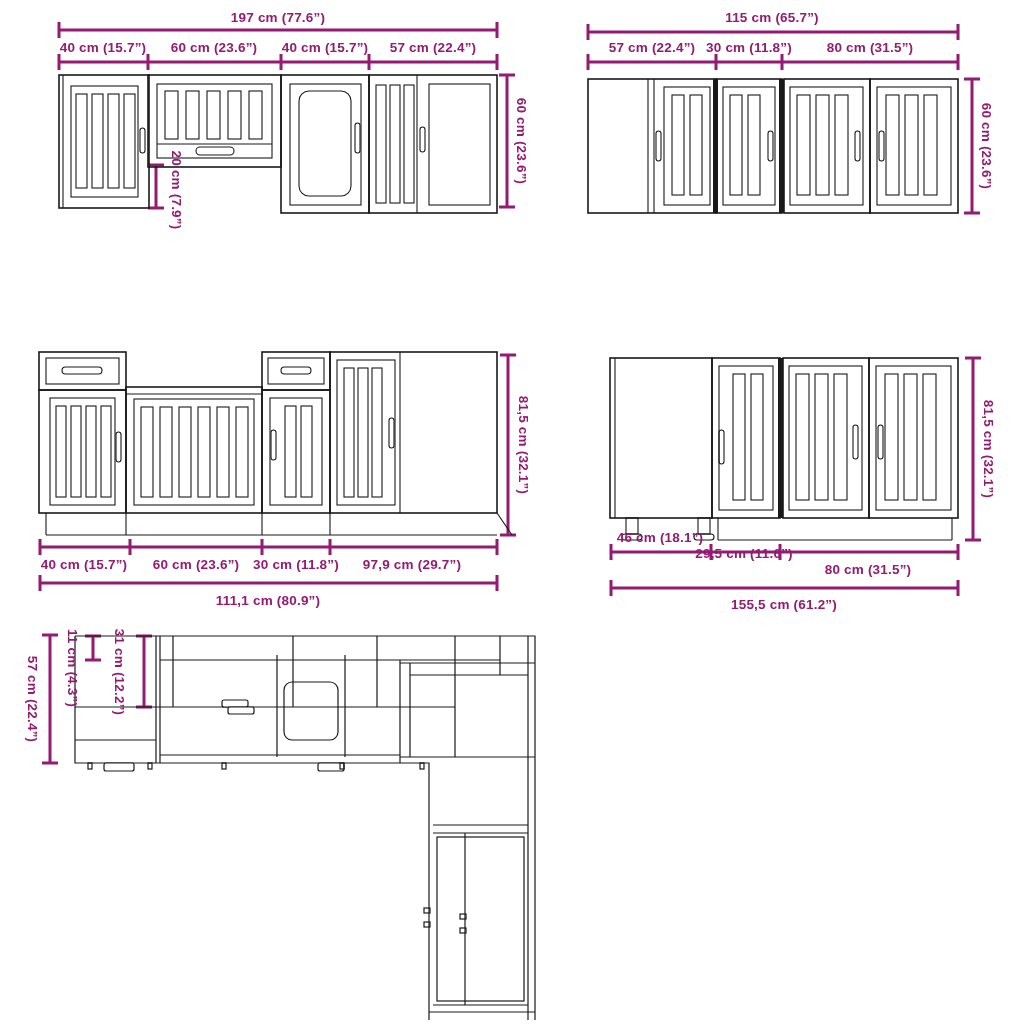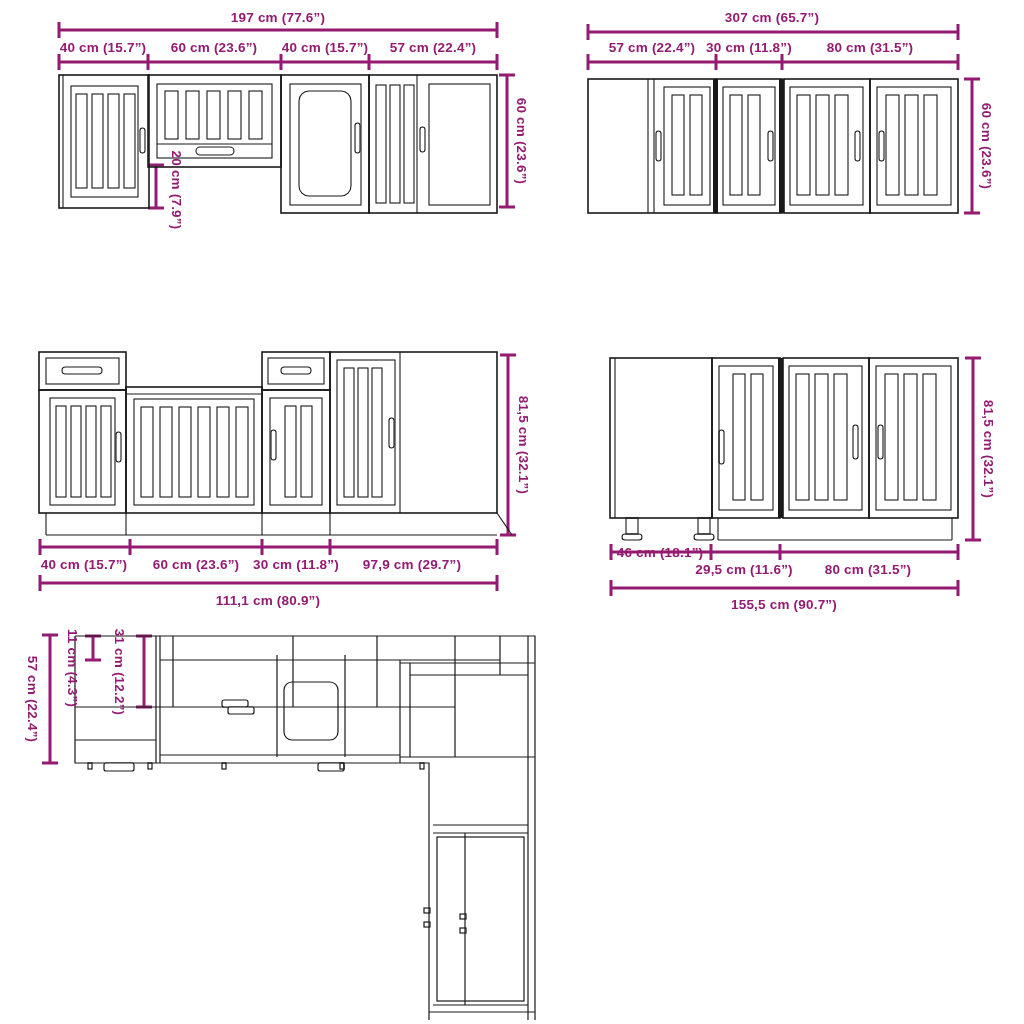--- a/index.html
+++ b/index.html
@@ -233,35 +233,35 @@
   </svg>
 
   <div class="dim h" style="left:278px;top:10px">197 cm (77.6”)</div>
   <div class="dim h" style="left:103px;top:40px">40 cm (15.7”)</div>
   <div class="dim h" style="left:214px;top:40px">60 cm (23.6”)</div>
   <div class="dim h" style="left:325px;top:40px">40 cm (15.7”)</div>
   <div class="dim h" style="left:433px;top:40px">57 cm (22.4”)</div>
   <div class="dim v" style="left:513px;top:141px">60 cm (23.6”)</div>
   <div class="dim v" style="left:168px;top:190px">20 cm (7.9”)</div>
 
-  <div class="dim h" style="left:772px;top:10px">307 cm (65.7”)</div>
+  <div class="dim h" style="left:772px;top:10px">115 cm (65.7”)</div>
   <div class="dim h" style="left:652px;top:40px">57 cm (22.4”)</div>
   <div class="dim h" style="left:749px;top:40px">30 cm (11.8”)</div>
   <div class="dim h" style="left:870px;top:40px">80 cm (31.5”)</div>
   <div class="dim v" style="left:978px;top:146px">60 cm (23.6”)</div>
 
   <div class="dim h" style="left:84px;top:557px">40 cm (15.7”)</div>
   <div class="dim h" style="left:196px;top:557px">60 cm (23.6”)</div>
   <div class="dim h" style="left:296px;top:557px">30 cm (11.8”)</div>
   <div class="dim h" style="left:412px;top:557px">97,9 cm (29.7”)</div>
   <div class="dim h" style="left:268px;top:593px">111,1 cm (80.9”)</div>
   <div class="dim v" style="left:515px;top:445px">81,5 cm (32.1”)</div>
 
-  <div class="dim h" style="left:660px;top:545px">46 cm (18.1”)</div>
-  <div class="dim h" style="left:744px;top:562px">29,5 cm (11.6”)</div>
+  <div class="dim h" style="left:660px;top:530px">46 cm (18.1”)</div>
+  <div class="dim h" style="left:744px;top:546px">29,5 cm (11.6”)</div>
   <div class="dim h" style="left:868px;top:562px">80 cm (31.5”)</div>
-  <div class="dim h" style="left:784px;top:597px">155,5 cm (90.7”)</div>
+  <div class="dim h" style="left:784px;top:597px">155,5 cm (61.2”)</div>
   <div class="dim v" style="left:980px;top:449px">81,5 cm (32.1”)</div>
 
   <div class="dim v" style="left:24px;top:699px">57 cm (22.4”)</div>
   <div class="dim v" style="left:64px;top:668px">11 cm (4.3”)</div>
   <div class="dim v" style="left:111px;top:672px">31 cm (12.2”)</div>
 </div>
 
 </body></html>

